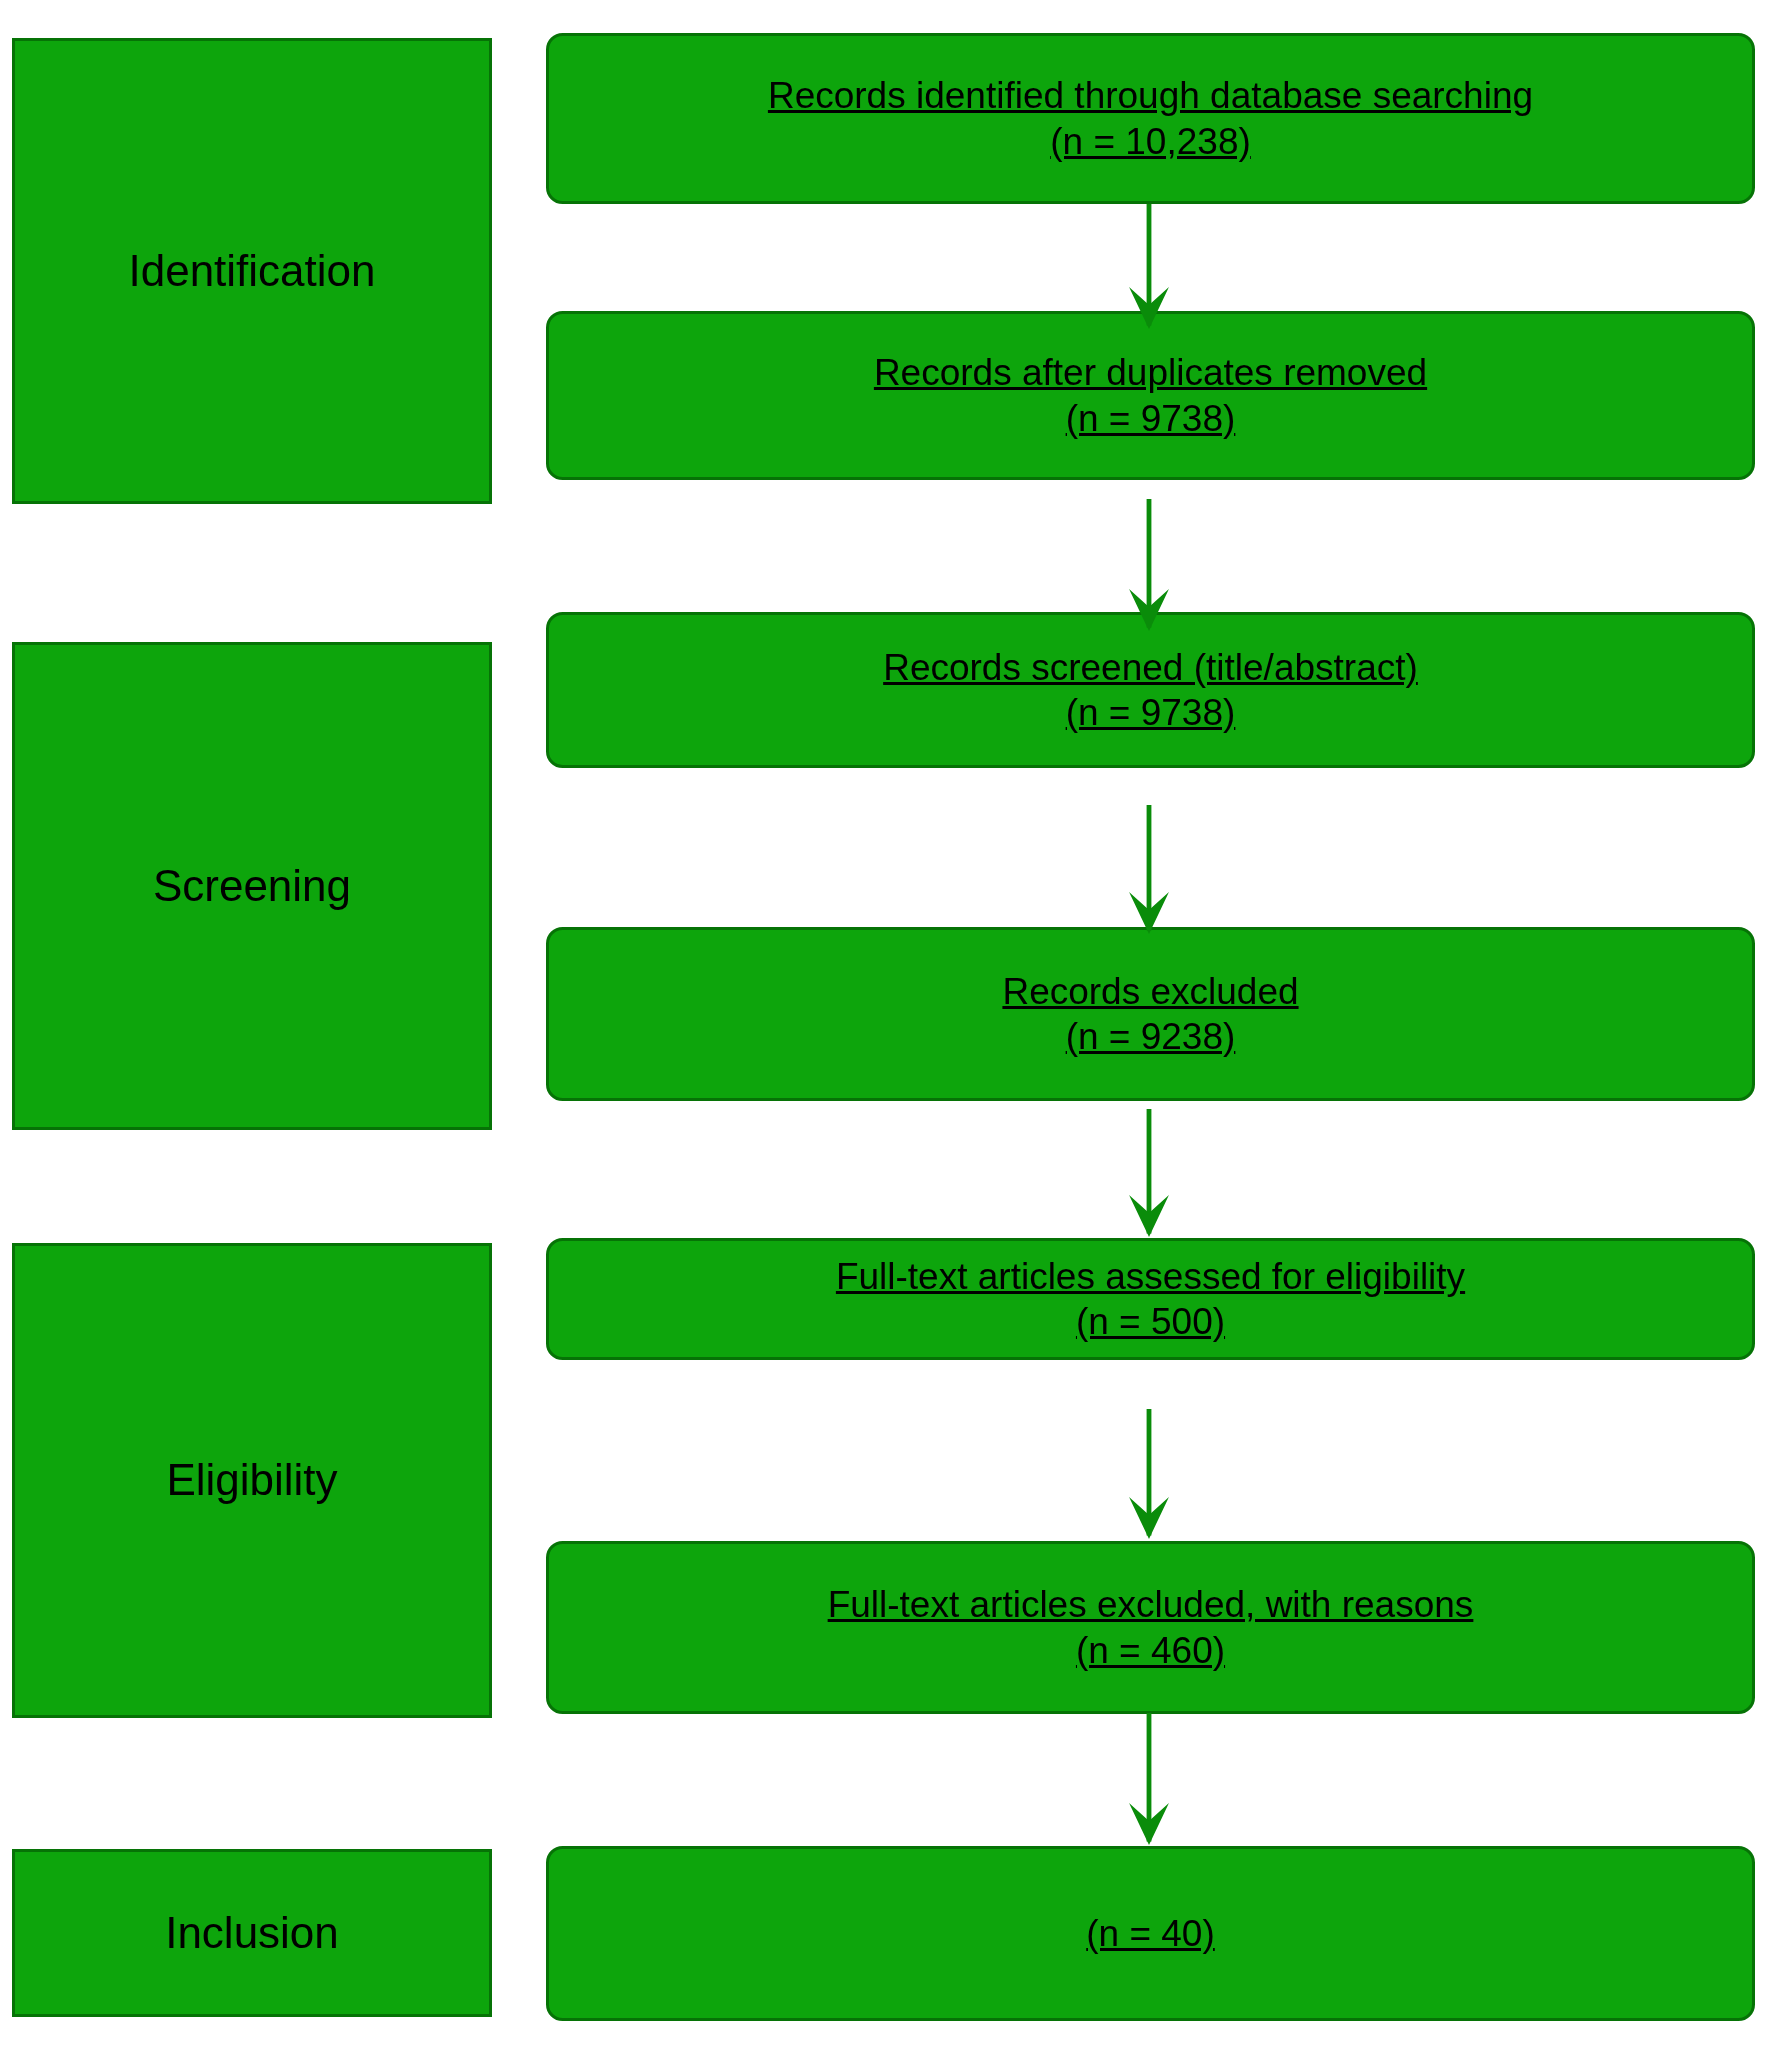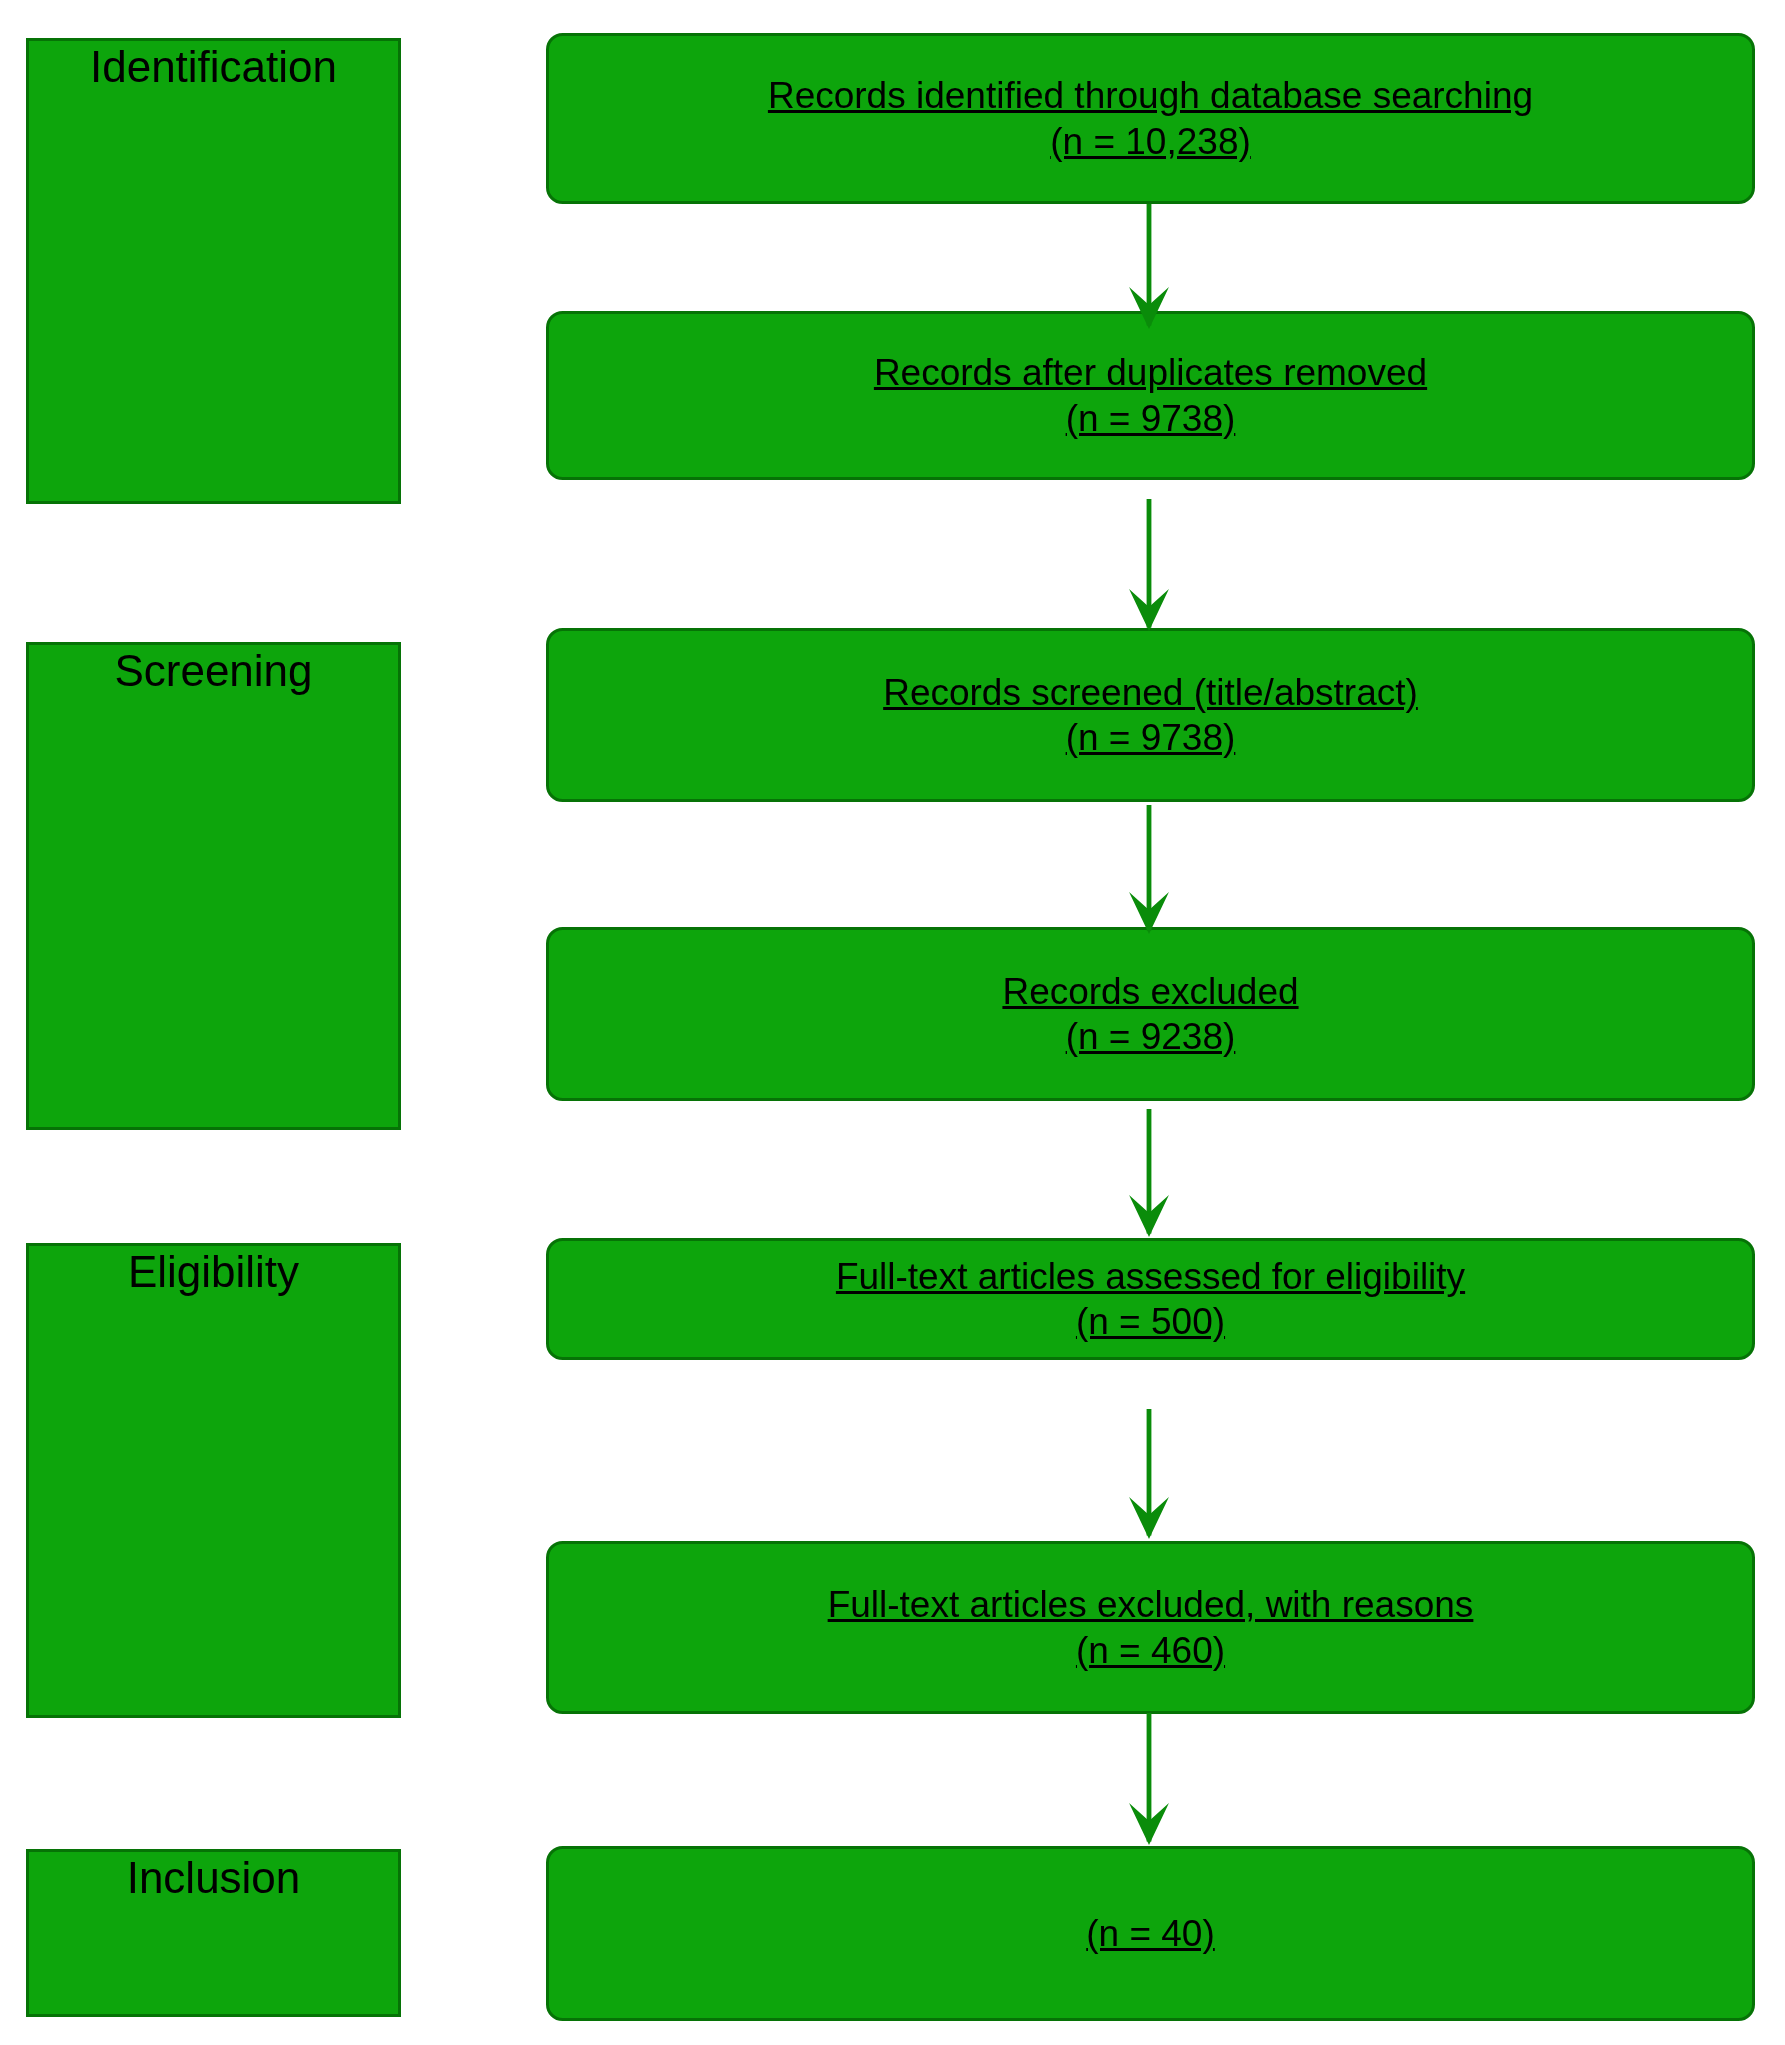--- a/index.html
+++ b/index.html
@@ -13,27 +13,27 @@
   .diagram{
     position:relative;
     width:1785px;
     height:2046px;
     background:var(--background);
     font-family:"Liberation Sans", sans-serif;
     color:var(--text);
   }
   .stage-box{
     position:absolute;
-    left:26px;
-    width:375px;
+    left:12px;
+    width:480px;
     background:var(--box-fill);
     border:3.5px solid var(--box-border);
     box-sizing:border-box;
     display:flex;
-    align-items:flex-start;
+    align-items:center;
     justify-content:center;
     text-align:center;
   }
   .stage-label{
     font-size:44px;
     line-height:1.2;
     color:var(--text);
   }
   .flow-box{
     position:absolute;
@@ -89,21 +89,21 @@
   </div>
 
   <div class="flow-box" style="top:33px;height:171px">
     <span class="box-line">Records identified through database searching</span>
     <span class="box-line">(n = 10,238)</span>
   </div>
   <div class="flow-box" style="top:311px;height:169px">
     <span class="box-line">Records after duplicates removed</span>
     <span class="box-line">(n = 9738)</span>
   </div>
-  <div class="flow-box" style="top:628px;height:174px">
+  <div class="flow-box" style="top:612px;height:156px">
     <span class="box-line">Records screened (title/abstract)</span>
     <span class="box-line">(n = 9738)</span>
   </div>
   <div class="flow-box" style="top:927px;height:174px">
     <span class="box-line">Records excluded</span>
     <span class="box-line">(n = 9238)</span>
   </div>
   <div class="flow-box" style="top:1238px;height:122px">
     <span class="box-line">Full-text articles assessed for eligibility</span>
     <span class="box-line">(n = 500)</span>

